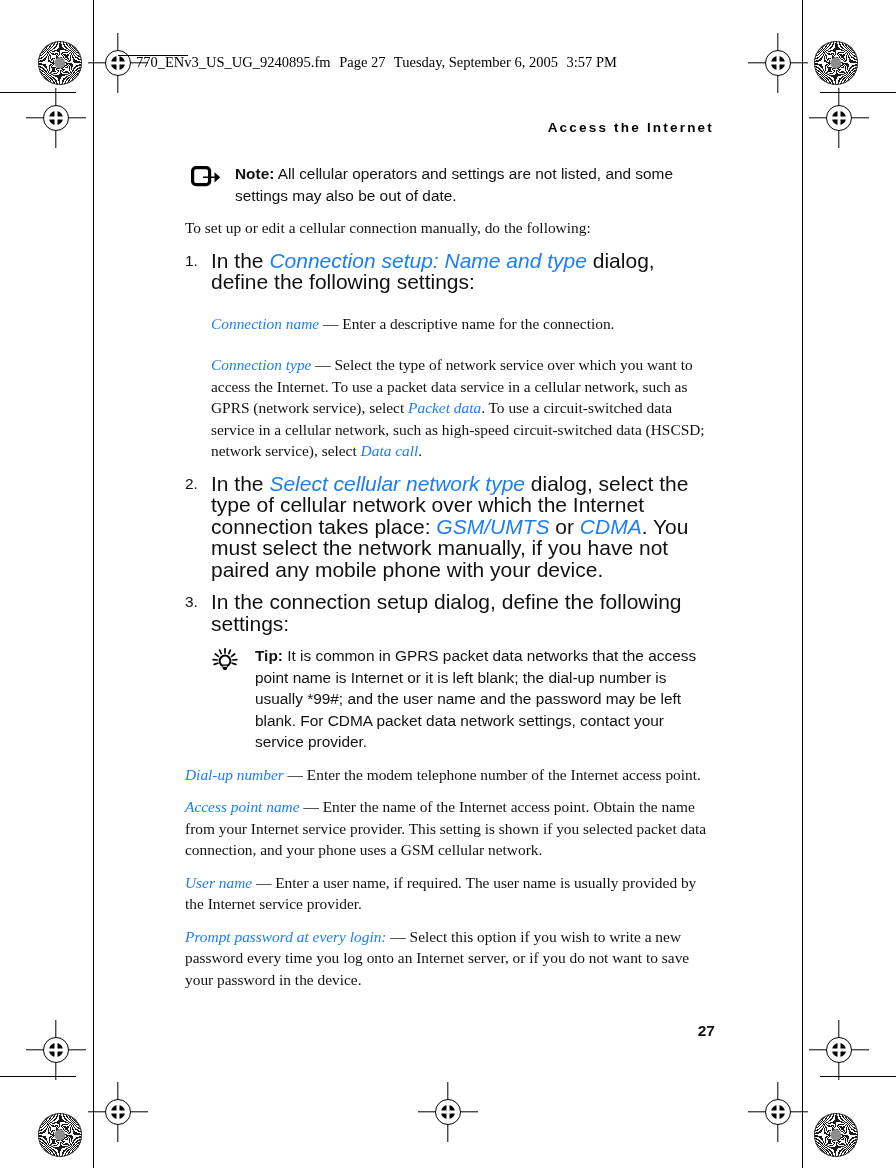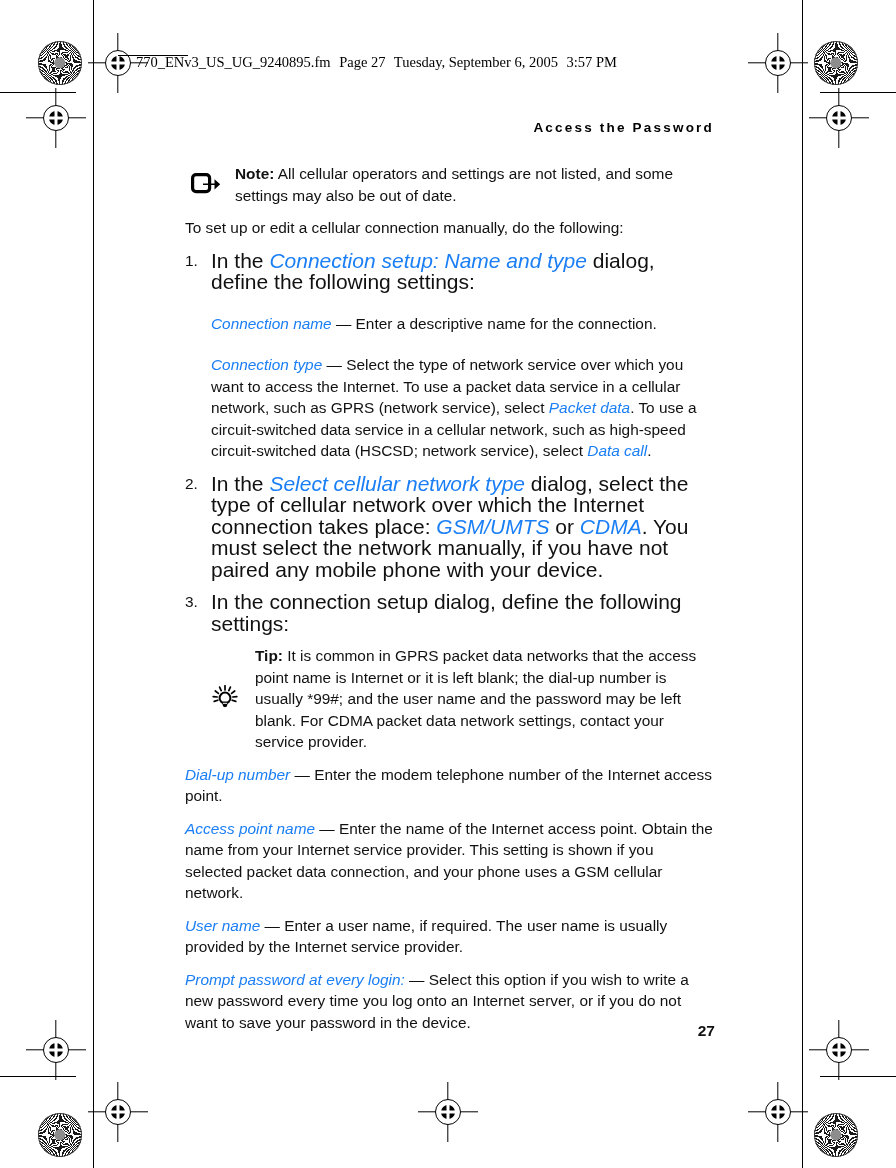--- a/index.html
+++ b/index.html
@@ -89,37 +89,37 @@
   .running-head {
     text-align: right;
     font-size: 13.5px;
     font-weight: 600;
     letter-spacing: 2.2px;
     color: #000;
     margin: 0 0 28px 0;
     padding-right: 1px;
   }
 
-  p, li { color: #111; }
+  p, li { color: #111; font-family: Liberation Serif, serif; }
 
   .body-text {
     font-size: 15.4px;
     line-height: 21.5px;
     margin: 0 0 11px 0;
     color: #111;
     text-align: left;
   }
 
   .ui { color: #1a7ef5; font-style: italic; }
   .bold { font-weight: 700; }
 
   
   .callout {
     display: flex;
-    align-items: center;
+    align-items: flex-start;
     margin: 0 0 11px 0;
     padding-left: 6px;
   }
   .callout .glyph {
     flex: 0 0 auto;
     width: 30px;
     margin-right: 14px;
     margin-top: 3px;
   }
   .callout .ctext {
@@ -277,21 +277,21 @@
 
   <div class="slugline">
     <span>770_ENv3_US_UG_9240895.fm</span><span class="sp"></span>
     <span>Page 27</span><span class="sp"></span>
     <span>Tuesday, September 6, 2005</span><span class="sp"></span>
     <span>3:57 PM</span>
   </div>
 
   <div class="content">
 
-    <div class="running-head">Access the Password</div>
+    <div class="running-head">Access the Internet</div>
 
     <div class="callout">
       <div class="glyph">
         <svg width="30" height="22" viewBox="0 0 30 22" aria-hidden="true">
           <rect x="1.6" y="1.6" width="17" height="17" rx="3.4" ry="3.4" fill="none" stroke="#000" stroke-width="3.2"></rect>
           <path d="M12 10.6 H23.5 V6.2 L29.2 11.3 L23.5 16.4 V12 H12 Z" fill="#000"></path>
         </svg>
       </div>
       <div class="ctext">
         <span class="bold">Note:</span><span> All cellular operators and settings are not listed, and some settings may also be out of date.</span>

